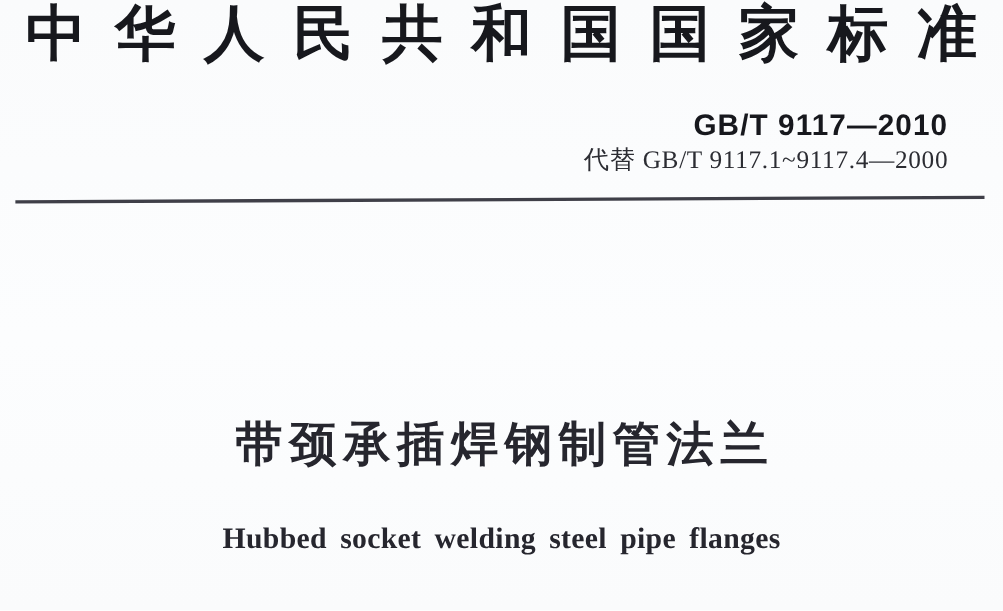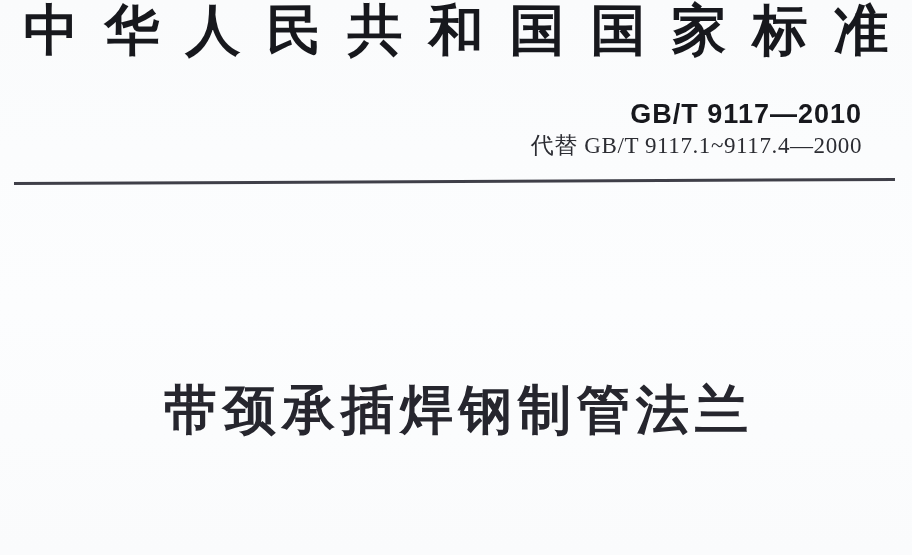--- a/index.html
+++ b/index.html
@@ -77,21 +77,21 @@
   
   .cn-title {
     position: absolute;
     top: 381px;
     left: 0;
     width: 100%;
     margin: 0;
     text-align: center;
     font-family: "DejaVu Sans", "Liberation Sans", sans-serif;
     font-weight: 700;
-    font-size: 53px;
+    font-size: 43px;
     line-height: 1.1;
     letter-spacing: 6px;
     text-indent: 6px; 
     color: #26262e;
     white-space: nowrap;
   }
 
   
   .en-title {
     position: absolute;
@@ -121,14 +121,15 @@
 
   <div class="code-block">
     <div class="standard-code">GB/T 9117—2010</div>
     <div class="replaces-note">代替 GB/T 9117.1~9117.4—2000</div>
   </div>
 
   <div class="rule"></div>
 
   <h1 class="cn-title">带颈承插焊钢制管法兰</h1>
 
+  <h2 class="en-title">Hubbed socket welding steel pipe flanges</h2>
 
 </div>
 
 </body></html>

